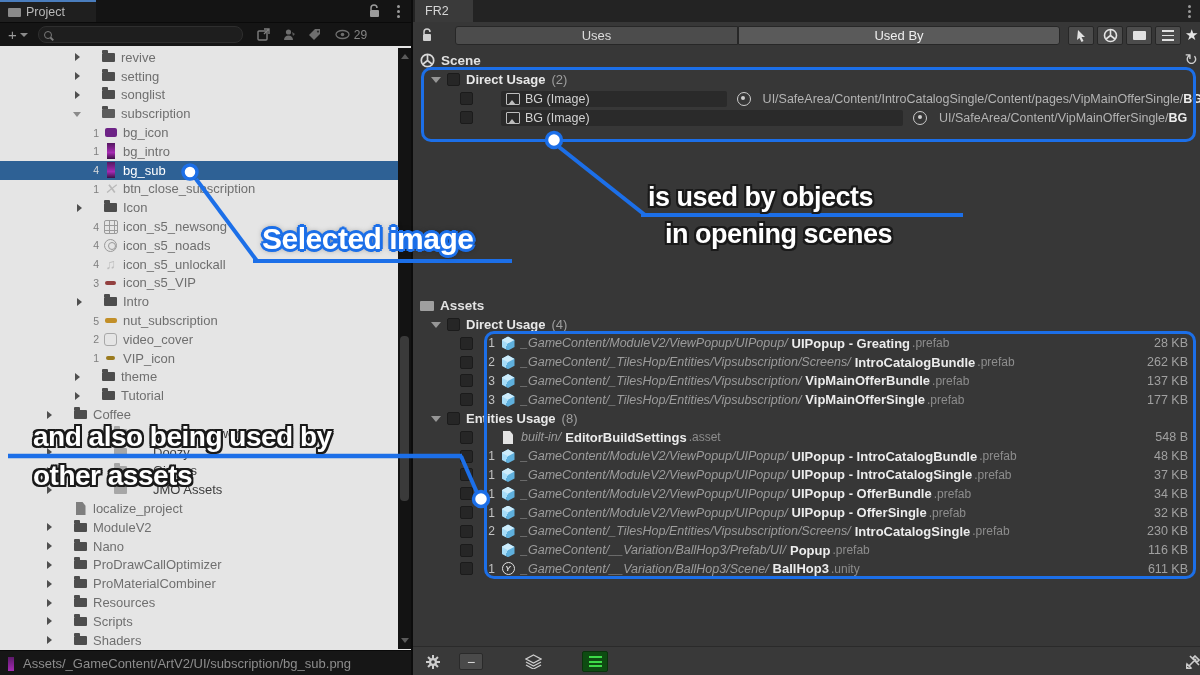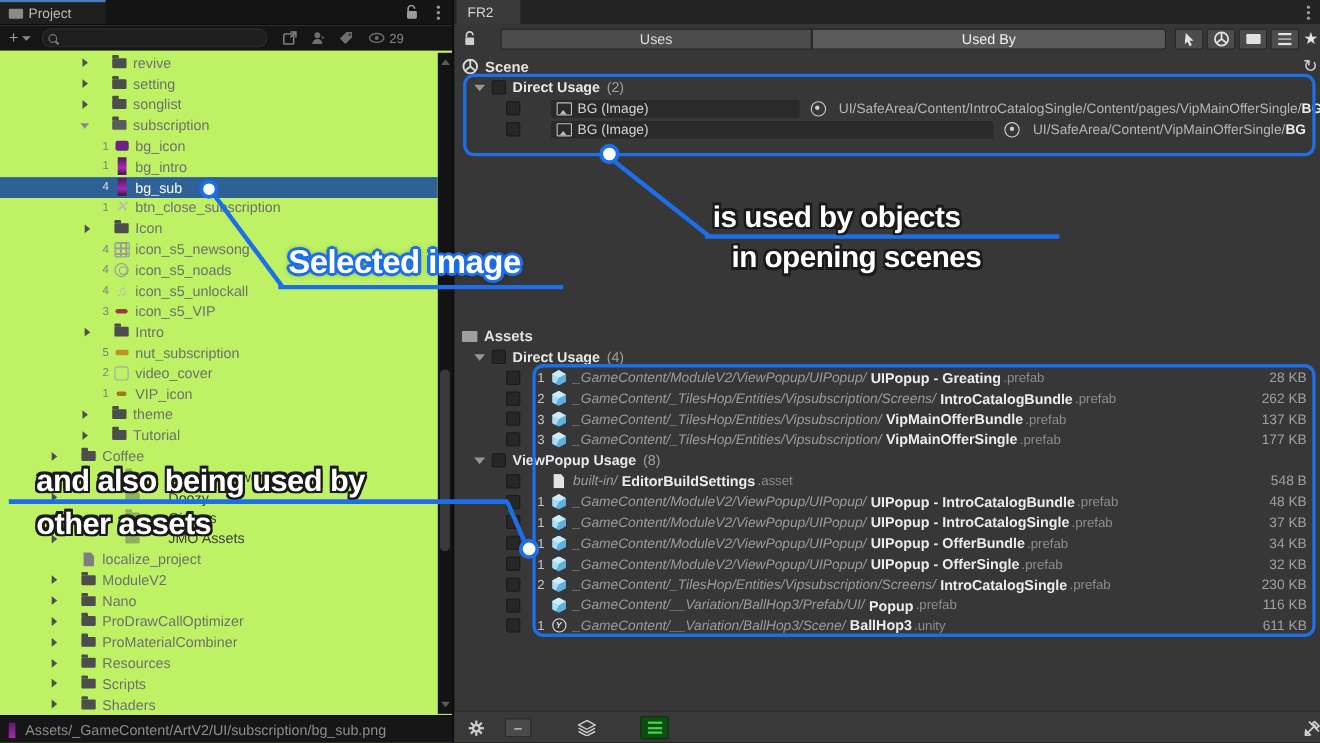--- a/index.html
+++ b/index.html
@@ -1,19 +1,19 @@
 <!DOCTYPE html>
 <html><head>
 <meta charset="utf-8">
 <style>
   html,body{margin:0;padding:0;background:#000;}
   #app{position:relative;width:1200px;height:675px;overflow:hidden;
        font-family:"Liberation Sans",sans-serif;-webkit-font-smoothing:antialiased;}
   
-  #left{position:absolute;left:0;top:0;width:411px;height:675px;background:#bef264;}
+  #left{position:absolute;left:0;top:0;width:411px;height:675px;background:#e5e5e5;}
   #left .tabbar{position:absolute;left:0;top:0;width:100%;height:22px;background:#141414;border-bottom:1px solid #0a0a0a;}
   #left .tab{position:absolute;left:0;top:0;width:96px;height:22px;background:#1f1f1f;border-top:2px solid #4a7dbd;
              display:flex;align-items:center;gap:5px;padding-left:8px;box-sizing:border-box;color:#b9b9b9;font-size:12.5px;}
   .kebab{display:flex;flex-direction:column;gap:2px;align-items:center;justify-content:center;width:14px;height:16px;}
   .kebab i{width:3px;height:3px;border-radius:50%;background:#9a9a9a;}
   #left .tab-right{position:absolute;right:6px;top:3px;display:flex;gap:10px;align-items:center;}
   #left .toolbar{position:absolute;left:0;top:23px;width:100%;height:23px;background:#151515;display:flex;align-items:center;}
   .plusbtn{color:#9a9a9a;font-size:15px;margin-left:8px;display:flex;align-items:center;gap:3px;}
   .caret-down{width:0;height:0;border-left:4px solid transparent;border-right:4px solid transparent;border-top:4px solid #8a8a8a;}
   .searchbox{width:198px;height:15px;background:#1e1e1e;border:1px solid #2e2e2e;border-radius:8px;margin-left:10px;
@@ -638,21 +638,21 @@
           <span class="upath">_GameContent/_TilesHop/Entities/Vipsubscription/</span>
           <span class="uname">VipMainOfferSingle</span>
           <span class="uext">.prefab</span>
           <span class="usize">177 KB</span>
         </div>
       </div>
 
     <div class="usage-head" style="top:409px;padding-left:18px">
       <span class="fold"></span>
       <span class="cb"></span>
-      <span>ViewPopup Usage</span>
+      <span>Entities Usage</span>
       <span class="cnt">(8)</span>
     </div>
 
     <div style="position:absolute;top:428px;left:0;width:100%">
 
     <div class="urow">
           <span class="cb"></span>
           <span class="cnt"></span>
           <span class="uicon">
             <i class="ficon"></i>

